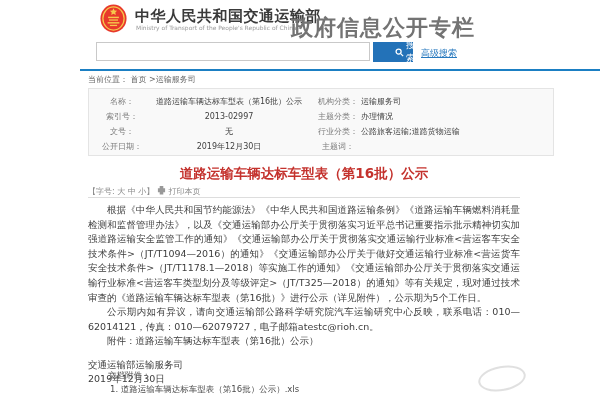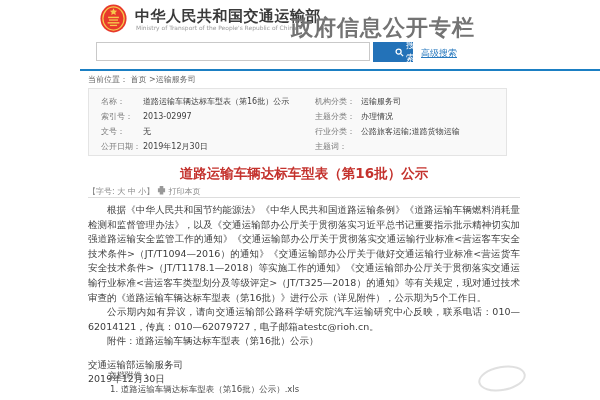--- a/index.html
+++ b/index.html
@@ -17,21 +17,21 @@
   .search-input { left:96px; top:42px; width:274px; height:19px; border:1px solid #c9c9c9; background:#fff; font-size:10px; padding:0 4px; outline:none; }
   .search-button { left:373px; top:42px; width:40px; height:20px; background:#2372b8; color:#fff; border:none; font-size:9px; display:flex; align-items:center; justify-content:center; gap:2px; cursor:pointer;padding-left:24px; }
   .advanced-link { left:421px; top:47px; font-size:9px; color:#2678be; text-decoration:underline; cursor:pointer; white-space:nowrap; }
 
   .blue-divider { left:80px; top:69px; width:520px; height:2px; background:#1b7fc3; }
 
   .breadcrumb { left:88px; top:74px; font-size:8px; color:#666; white-space:nowrap; }
   .breadcrumb a { color:#666; text-decoration:none; cursor:pointer; }
 
   
-  .meta-box { left:88px; top:88px; width:419px; height:68px; background:#f9f9f9; border:1px solid #e4e4e4; padding:5px 0 0 12px; }
+  .meta-box { left:88px; top:88px; width:466px; height:68px; background:#f9f9f9; border:1px solid #e4e4e4; padding:5px 0 0 12px;text-align:center; }
   .meta-row { display:flex; line-height:15px; font-size:8px; }
   .meta-label { width:42px; color:#7a7a7a; flex:none; }
   .meta-value { width:172px; color:#3f3f3f; flex:none; overflow:hidden; white-space:nowrap; }
   .meta-label2 { width:46px; color:#7a7a7a; flex:none; }
   .meta-value2 { color:#3f3f3f; white-space:nowrap; }
 
   
   .doc-title { left:88px; top:165px; width:432px; text-align:center; font-size:13.5px; font-weight:bold; color:#c4322d; }
   .tools { left:88px; top:186px; width:432px; text-align:left; font-size:8px; color:#8b8b8b; padding-right:24px; }
   .tools .seg { vertical-align:middle; }

